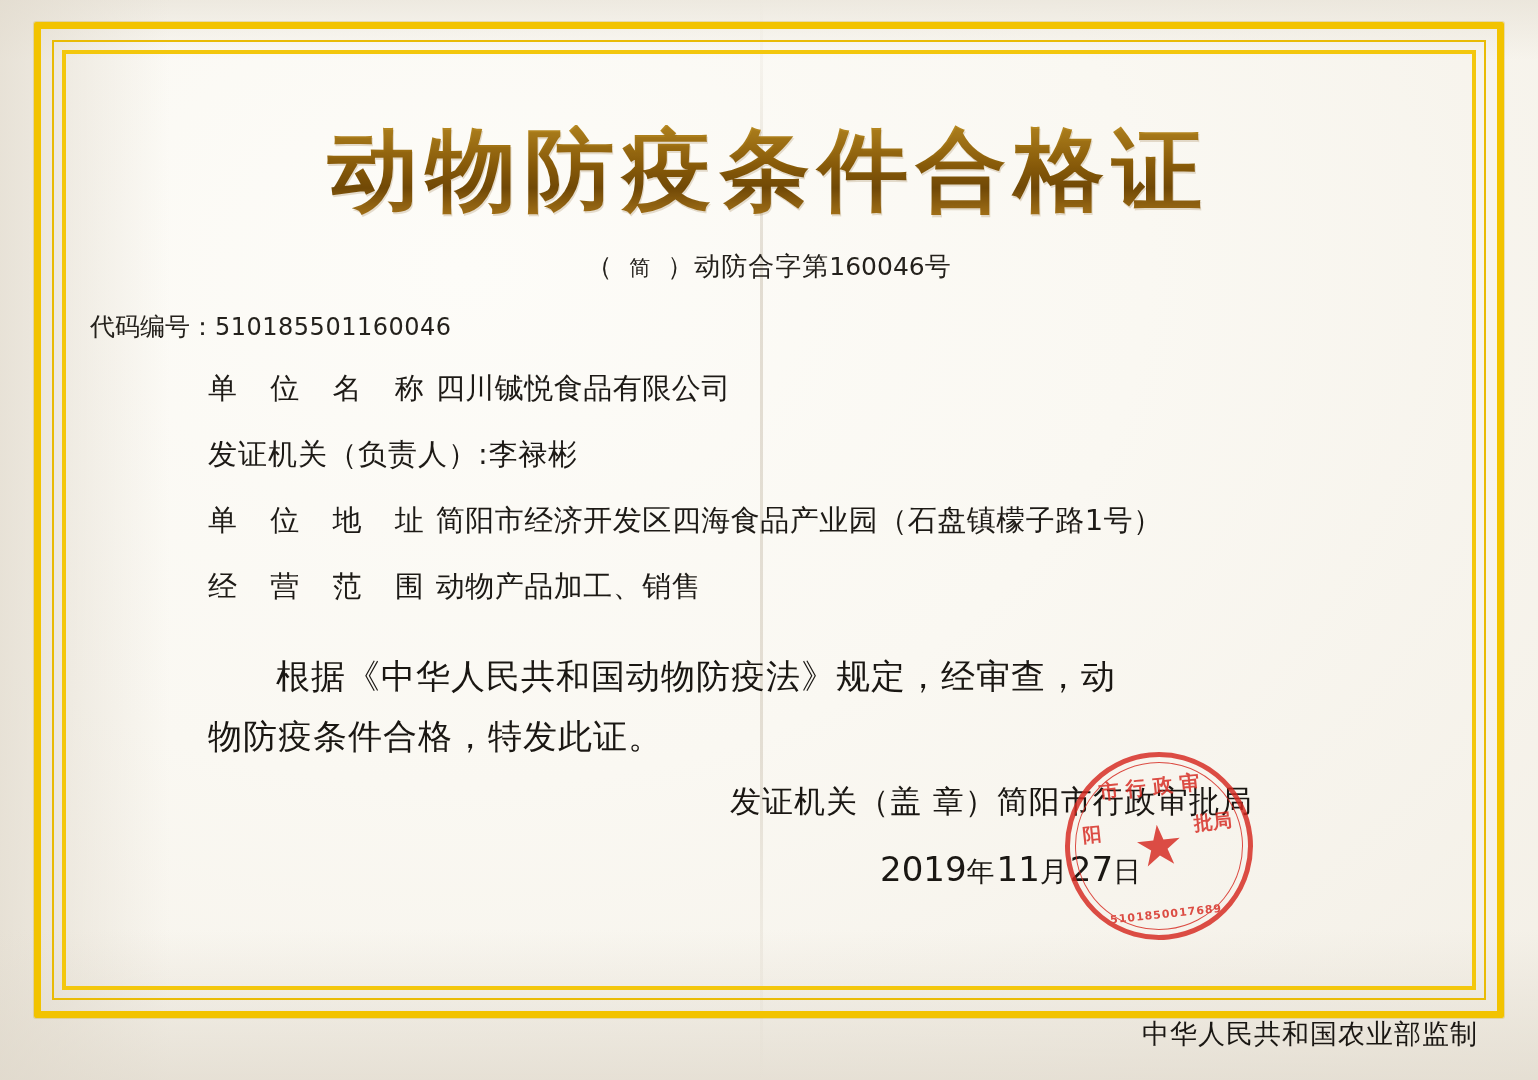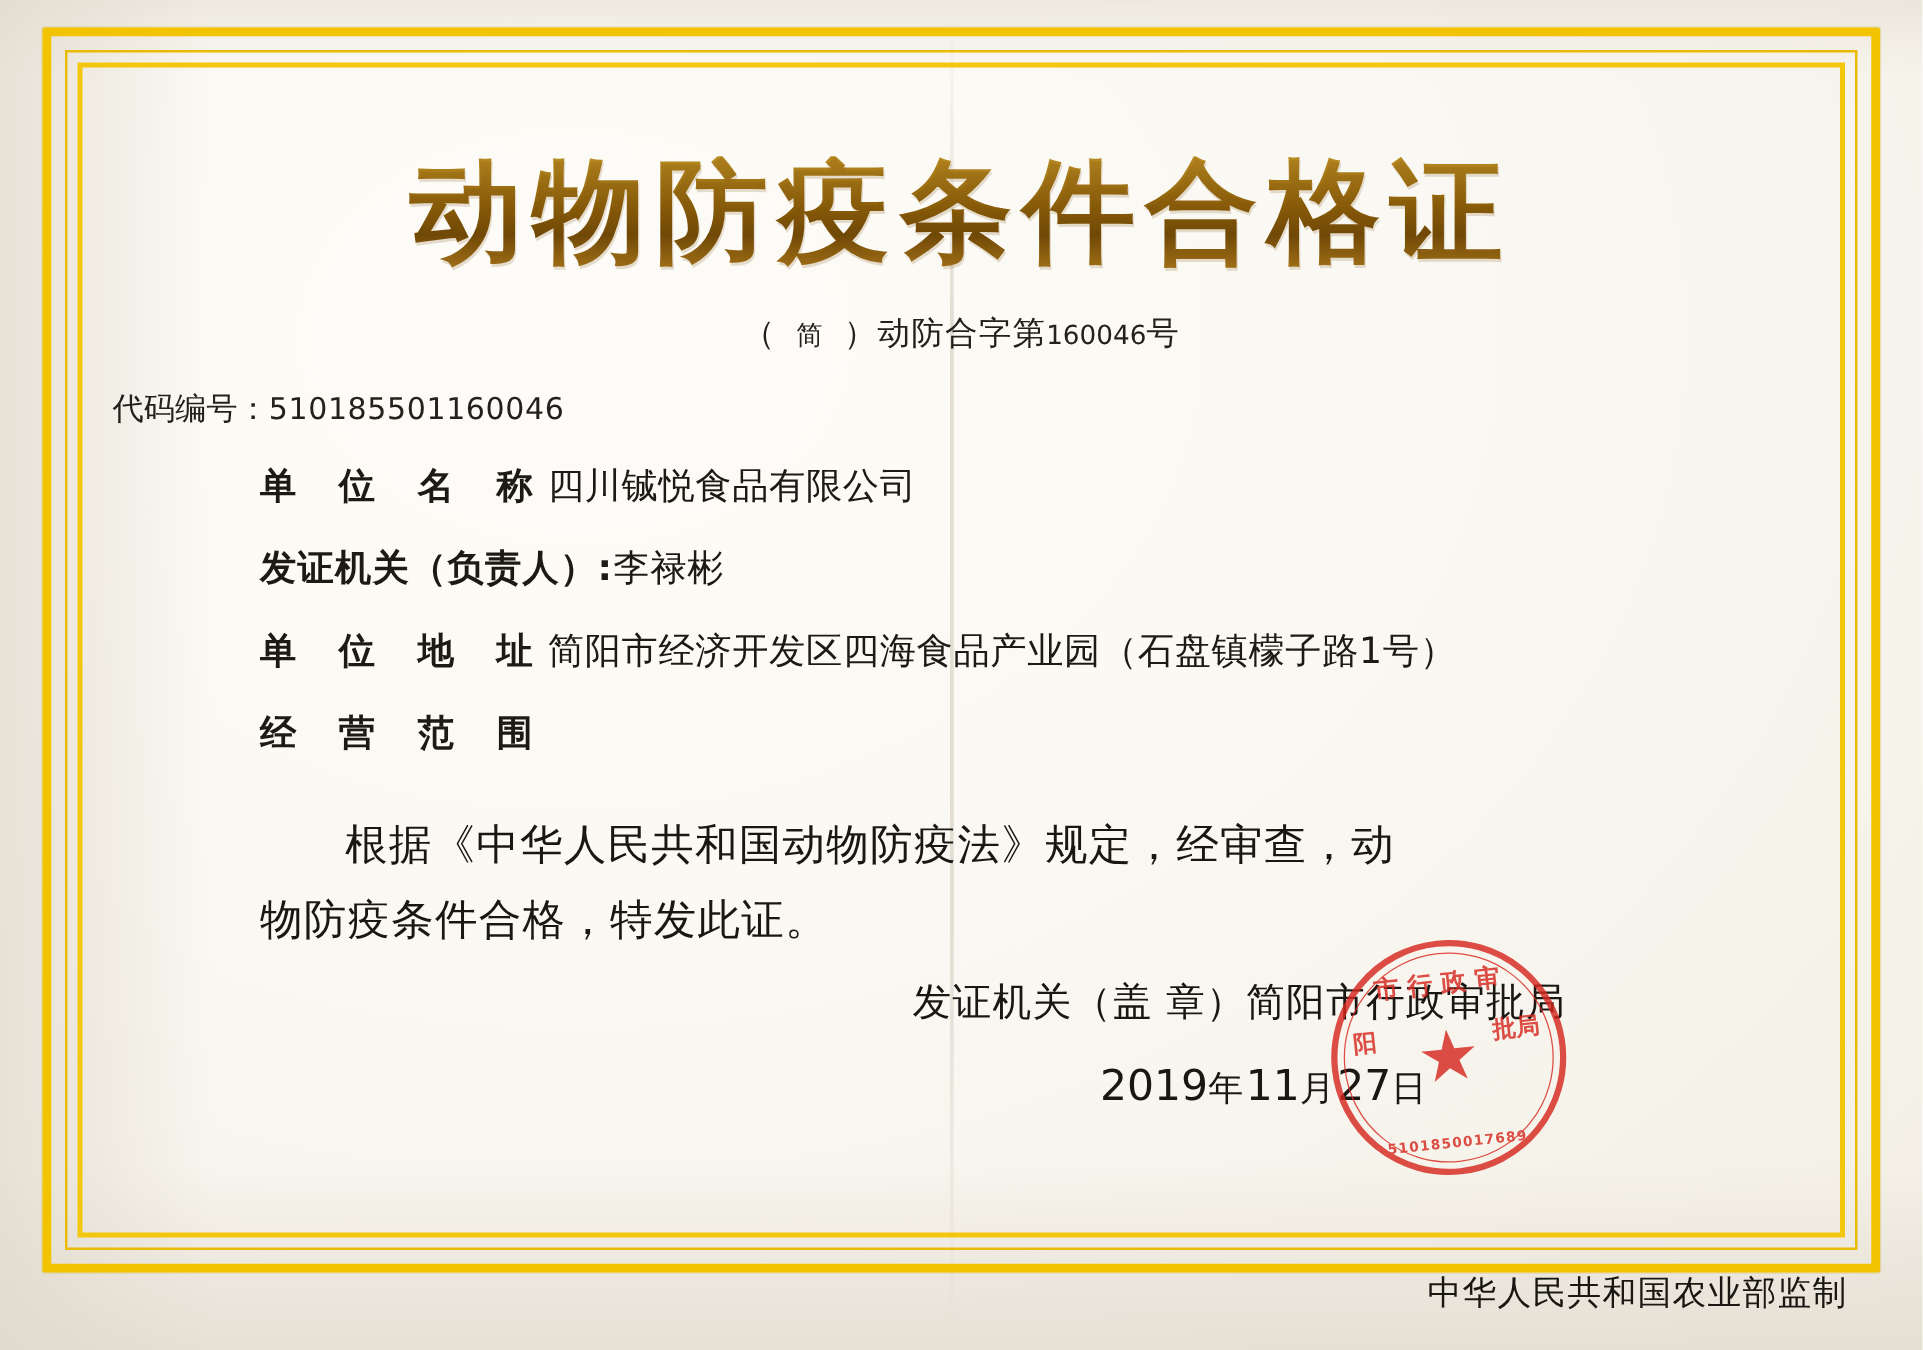--- a/index.html
+++ b/index.html
@@ -113,21 +113,21 @@
     font-size: 26px;
     color: #24211c;
     letter-spacing: 1px;
   }
   .cert-no-line .paren-inner {
     display: inline-block;
     min-width: 54px;
     font-size: 21px;
   }
   .cert-no-line .num {
-    font-size: 21px;
+    font-size: 25px;
     letter-spacing: 0;
   }
 
   .code-line {
     margin-top: 26px;
     text-align: left;
     padding-right: 218px;
     font-size: 25px;
     color: #24211c;
   }
@@ -143,21 +143,20 @@
   .field-row {
     display: flex;
     align-items: baseline;
     margin-bottom: 26px;
     font-size: 29px;
     color: #1d1a16;
   }
   .field-label {
     white-space: nowrap;
     letter-spacing: 1px;
-    font-weight: bold;
   }
   .field-label.lbl-spread {
     letter-spacing: 12px;
   }
   .field-value {
     white-space: nowrap;
     margin-left: 0;
     letter-spacing: 0.5px;
   }
 
@@ -296,20 +295,21 @@
         <span class="field-value">李禄彬</span>
       </div>
 
       <div class="field-row">
         <span class="field-label lbl-spread">单 位 地 址</span>
         <span class="field-value">简阳市经济开发区四海食品产业园（石盘镇檬子路1号）</span>
       </div>
 
       <div class="field-row">
         <span class="field-label lbl-spread">经 营 范 围</span>
+        <span class="field-value">动物产品加工、销售</span>
       </div>
 
     </div>
 
     <div class="body-text">
       <div><span class="indent"></span><span>根据《中华人民共和国动物防疫法》规定，经审查，动</span></div>
       <div>物防疫条件合格，特发此证。</div>
     </div>
 
     <div class="issuer-row">

